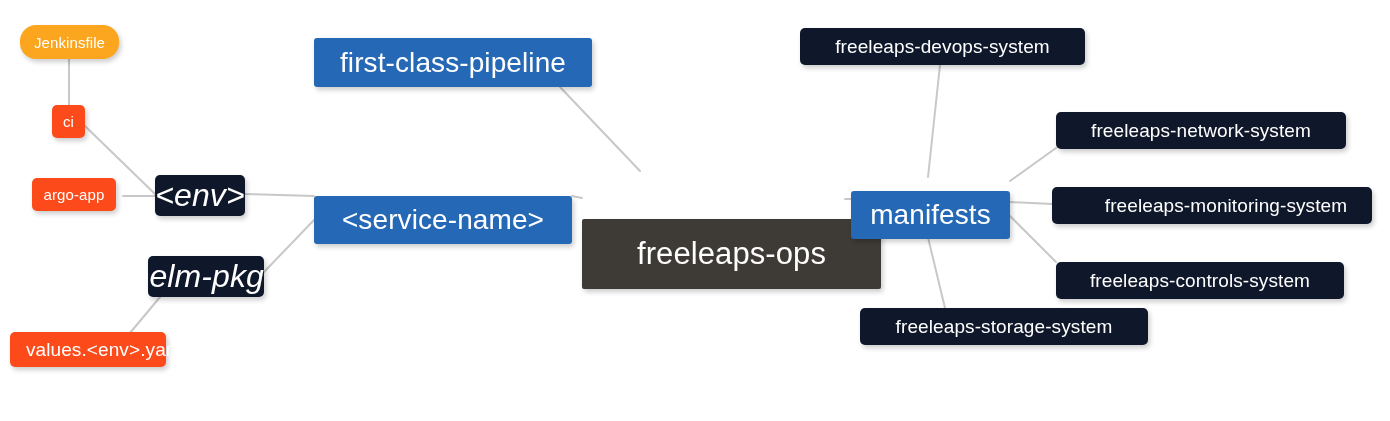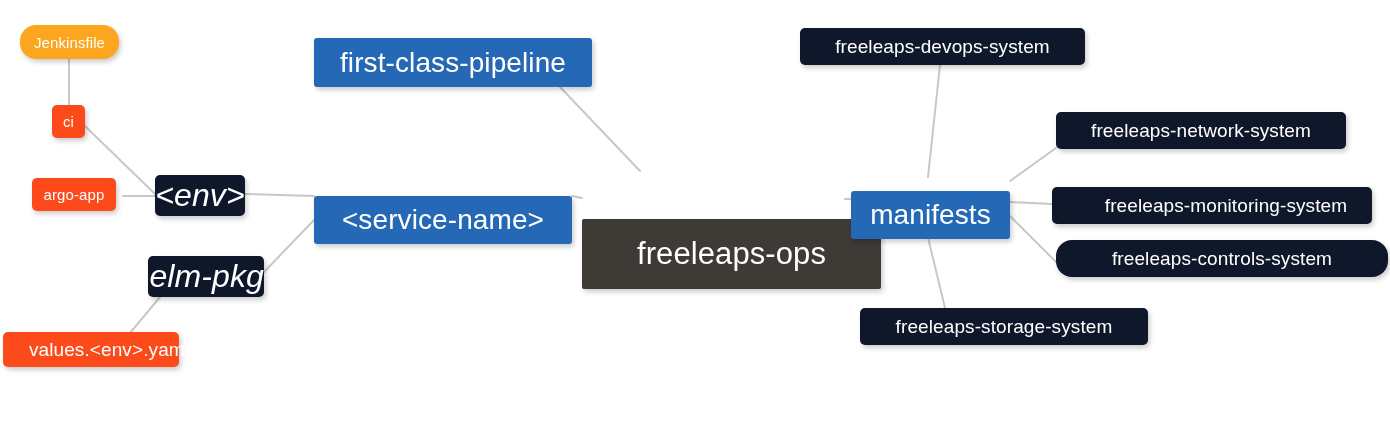--- a/index.html
+++ b/index.html
@@ -93,21 +93,21 @@
       </div>
       <div class="node red sz-xs" style="left: 32px; top: 178px; width: 84px; height: 33px;">
         <span>argo-app</span>
       </div>
       <div class="node green sz-md" style="left: 155px; top: 175px; width: 90px; height: 41px;">
         <span>&lt;env&gt;</span>
       </div>
       <div class="node green sz-md" style="left: 148px; top: 256px; width: 116px; height: 41px; justify-content: flex-end;">
         <span>helm-pkg</span>
       </div>
-      <div class="node red sz-sm" style="left: 3px; top: 332px; width: 176px; height: 35px; padding-left: 36px;">
+      <div class="node red sz-sm" style="left: 10px; top: 332px; width: 156px; height: 35px; padding-left: 36px;">
         <span>values.&lt;env&gt;.yaml</span>
       </div>
       <div class="node blue sz-lg" style="left: 314px; top: 38px; width: 278px; height: 49px;">
         <span>first-class-pipeline</span>
       </div>
       <div class="node blue sz-lg" style="left: 314px; top: 172px; width: 258px; height: 48px; margin-top: 24px;">
         <span>&lt;service-name&gt;</span>
       </div>
       <div class="node root sz-xl" style="left: 582px; top: 171px; width: 299px; height: 70px; margin-top: 48px;">
         <span>freeleaps-ops</span>
@@ -117,20 +117,20 @@
       </div>
       <div class="node green sz-sm" style="left: 800px; top: 28px; width: 285px; height: 37px;">
         <span>freeleaps-devops-system</span>
       </div>
       <div class="node green sz-sm" style="left: 1056px; top: 112px; width: 290px; height: 37px;">
         <span>freeleaps-network-system</span>
       </div>
       <div class="node green sz-sm" style="left: 1052px; top: 187px; width: 320px; height: 37px; padding-left: 28px;">
         <span>freeleaps-monitoring-system</span>
       </div>
-      <div class="node green sz-sm" style="left: 1056px; top: 240px; width: 332px; height: 37px; border-radius: 16px;">
+      <div class="node green sz-sm" style="left: 1056px; top: 262px; width: 288px; height: 37px;">
         <span>freeleaps-controls-system</span>
       </div>
       <div class="node green sz-sm" style="left: 815px; top: 308px; width: 288px; height: 37px; margin-left: 45px;">
         <span>freeleaps-storage-system</span>
       </div>
     </div>
 </div>
 
 </body></html>

